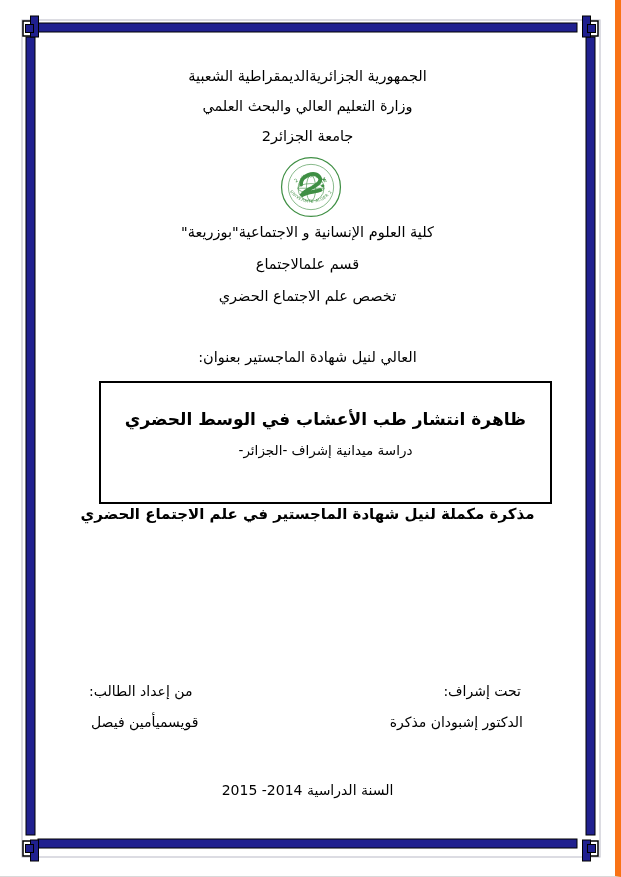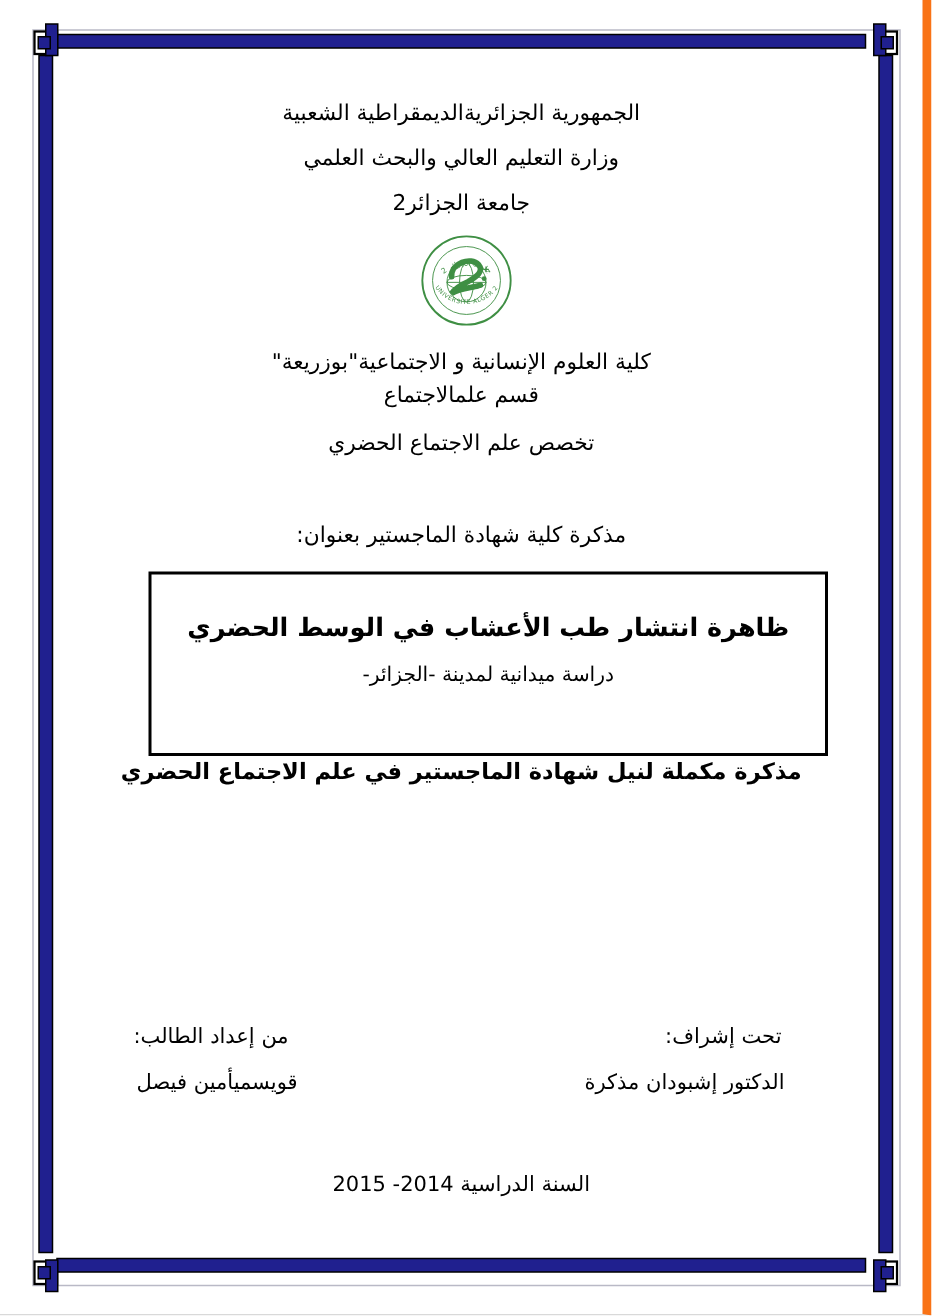--- a/index.html
+++ b/index.html
@@ -83,29 +83,29 @@
     </g>
 
     <text font-size="8" fill="#3f8f44" font-family="DejaVu Sans, sans-serif">
       <textPath href="#arcTop" startOffset="50%" text-anchor="middle">جامعة الجزائر 2</textPath>
     </text>
     <text font-size="6.5" fill="#3f8f44" font-family="DejaVu Sans, sans-serif" letter-spacing="0.6">
       <textPath href="#arcBot" startOffset="50%" text-anchor="middle">UNIVERSITE ALGER 2</textPath>
     </text>
   </svg>
 
-  <div class="cline" style="top:232px">كلية العلوم الإنسانية و الاجتماعية"بوزريعة"</div>
+  <div class="cline" style="top:222px">كلية العلوم الإنسانية و الاجتماعية"بوزريعة"</div>
   <div class="cline" style="top:254px">قسم علمالاجتماع</div>
   <div class="cline" style="top:286px">تخصص علم الاجتماع الحضري</div>
 
-  <div class="cline" style="top:347px">مذكرة كلية شهادة الماجستير بعنوان:</div>
+  <div class="cline" style="top:347px">العالي لنيل شهادة الماجستير بعنوان:</div>
 
   <div class="titlebox">
     <div class="boxtitle">ظاهرة انتشار طب الأعشاب في الوسط الحضري</div>
-    <div class="boxsub">دراسة ميدانية لمدينة  -الجزائر-</div>
+    <div class="boxsub">دراسة ميدانية إشراف  -الجزائر-</div>
   </div>
 
   <div class="cline boldline" style="top:504px">مذكرة مكملة لنيل شهادة الماجستير في علم الاجتماع الحضري</div>
 
   <div class="credit" style="top:683px;right:94px">تحت إشراف:</div>
   <div class="credit" style="top:714px;right:92px">الدكتور إشبودان مذكرة</div>
   <div class="credit" style="top:683px;left:65px">من إعداد الطالب:</div>
   <div class="credit" style="top:714px;left:67px">قويسميأمين فيصل</div>
 
   <div class="cline" style="top:780px;font-size:14px">السنة الدراسية 2014- 2015</div>

